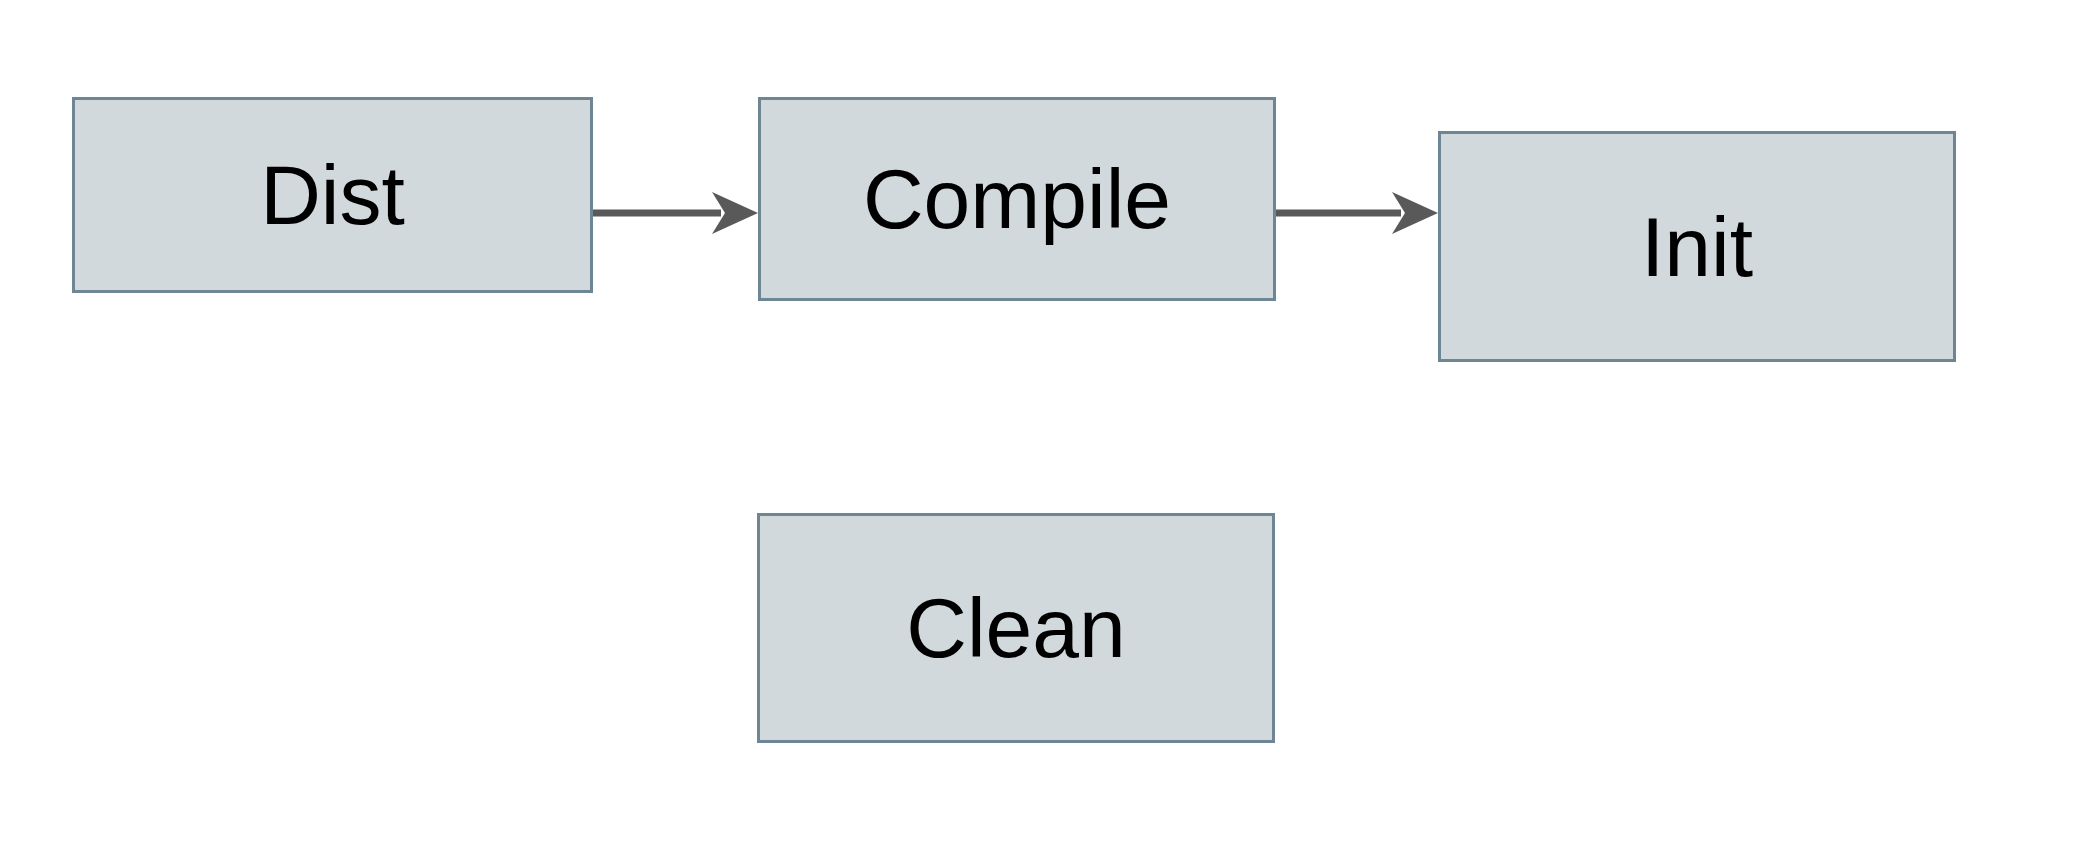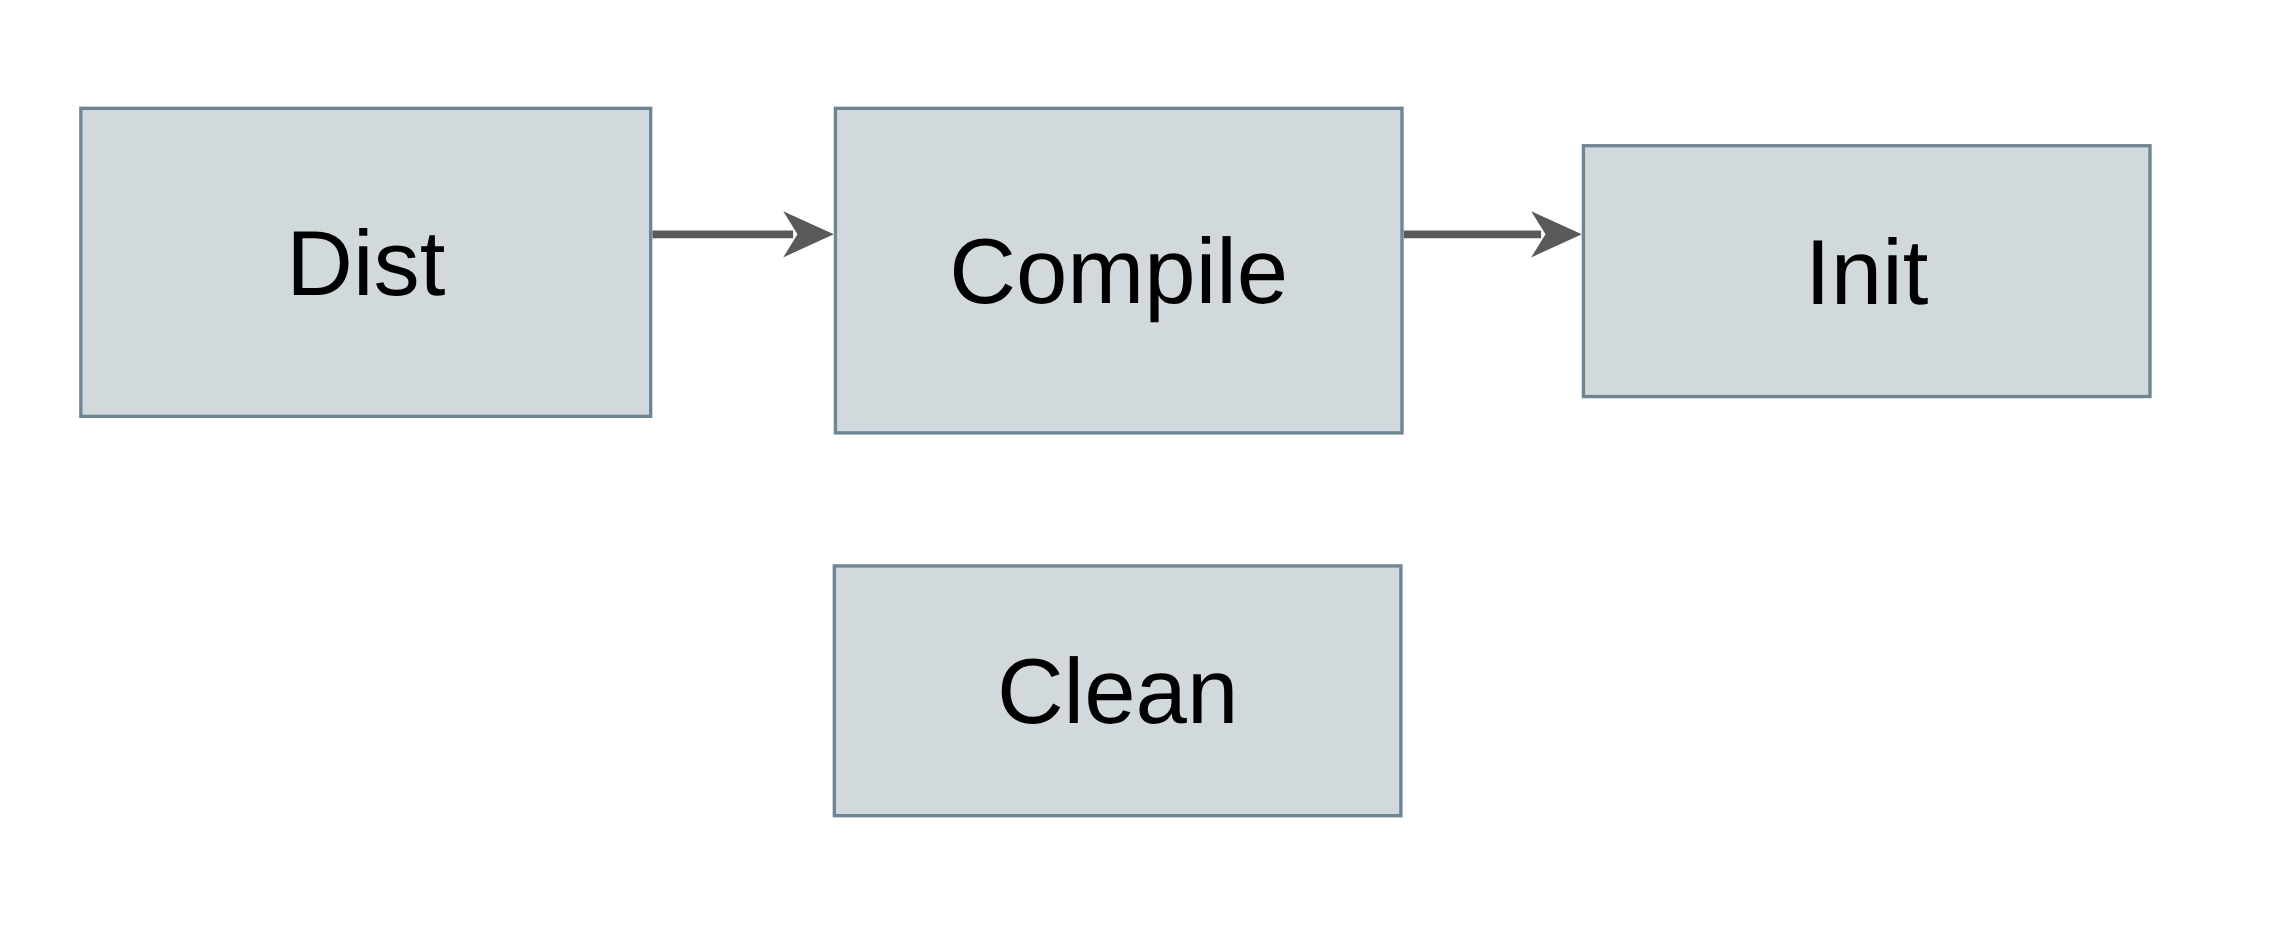--- a/index.html
+++ b/index.html
@@ -30,22 +30,22 @@
     display: flex;
     align-items: center;
     justify-content: center;
     background: var(--node-fill);
     border: 3px solid var(--node-border);
     color: var(--text-color);
     font-size: 84px;
     line-height: 1;
     white-space: nowrap;
   }
-  .node-dist    { left:  72px; top:  97px; width: 521px; height: 283px; }
-  .node-compile { left: 758px; top:  97px; width: 518px; height: 298px; }
+  .node-dist    { left:  72px; top:  97px; width: 521px; height: 196px; }
+  .node-compile { left: 758px; top:  97px; width: 518px; height: 204px; }
   .node-init    { left: 1438px; top:  97px; width: 518px; height: 231px; margin-top: 34px; }
   .node-clean   { left: 757px; top: 513px; width: 518px; height: 230px; text-align: center; }
   .edge {
     position: absolute;
     color: var(--arrow-color);
     display: block;
   }
   .edge-1 { left: 593px; top: 190px; }
   .edge-2 { left: 1276px; top: 190px; }
 </style>

